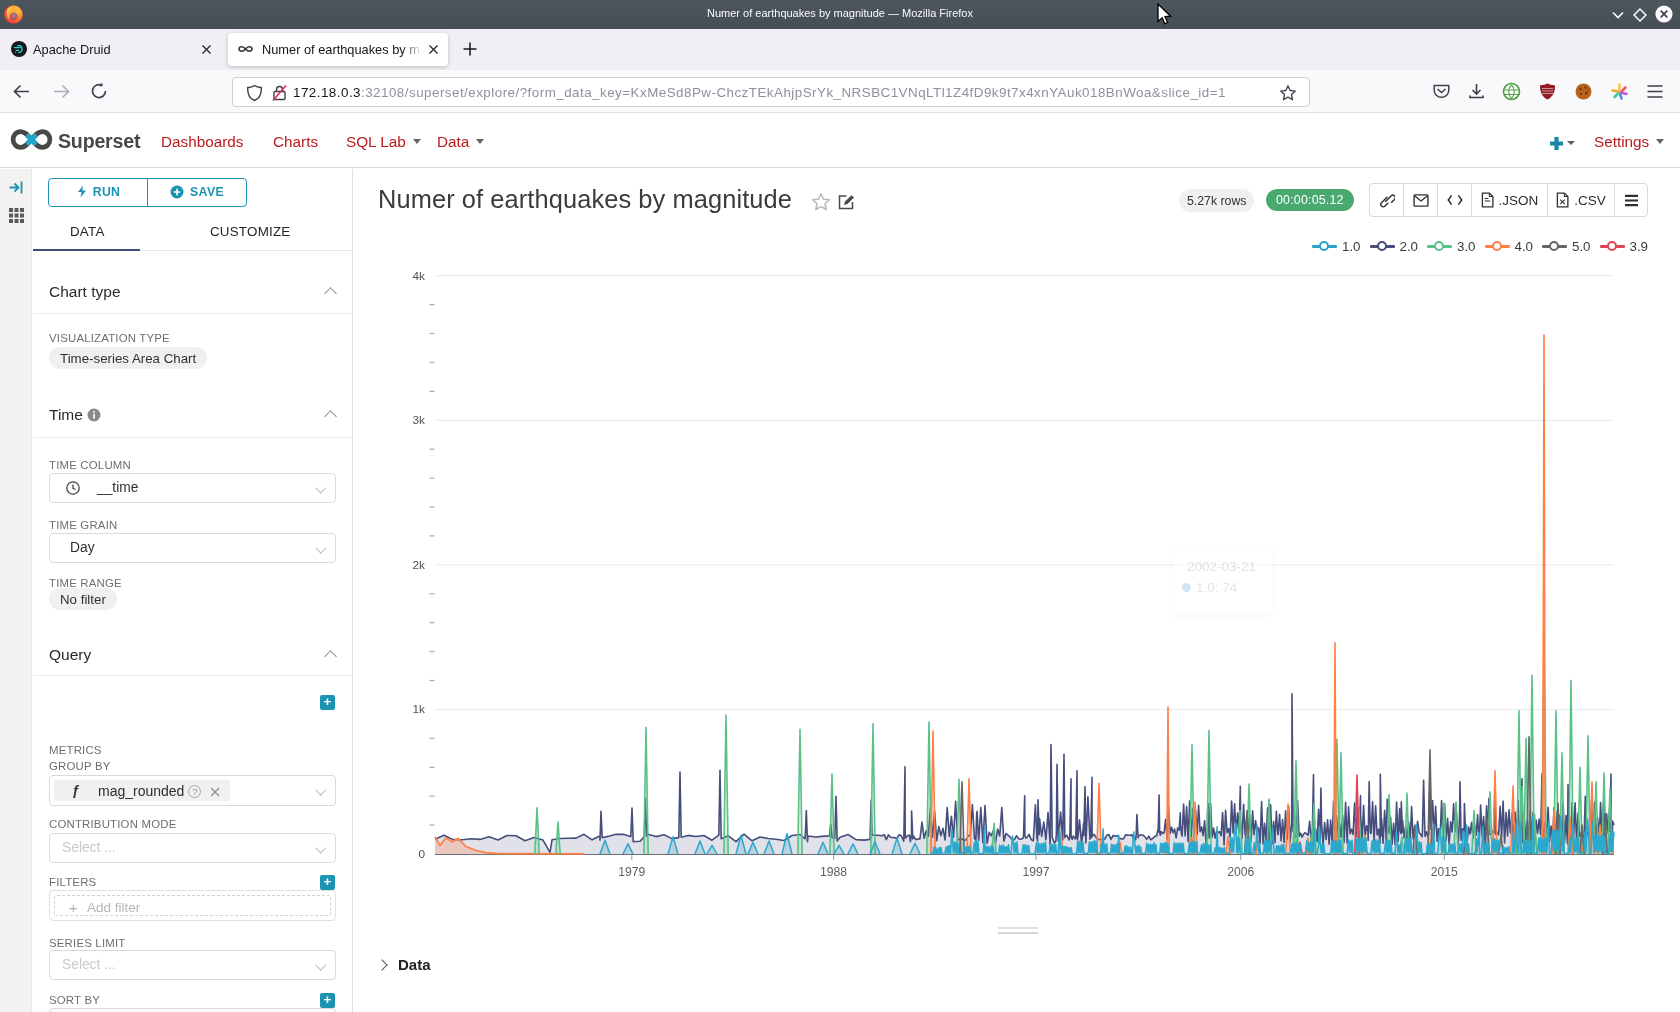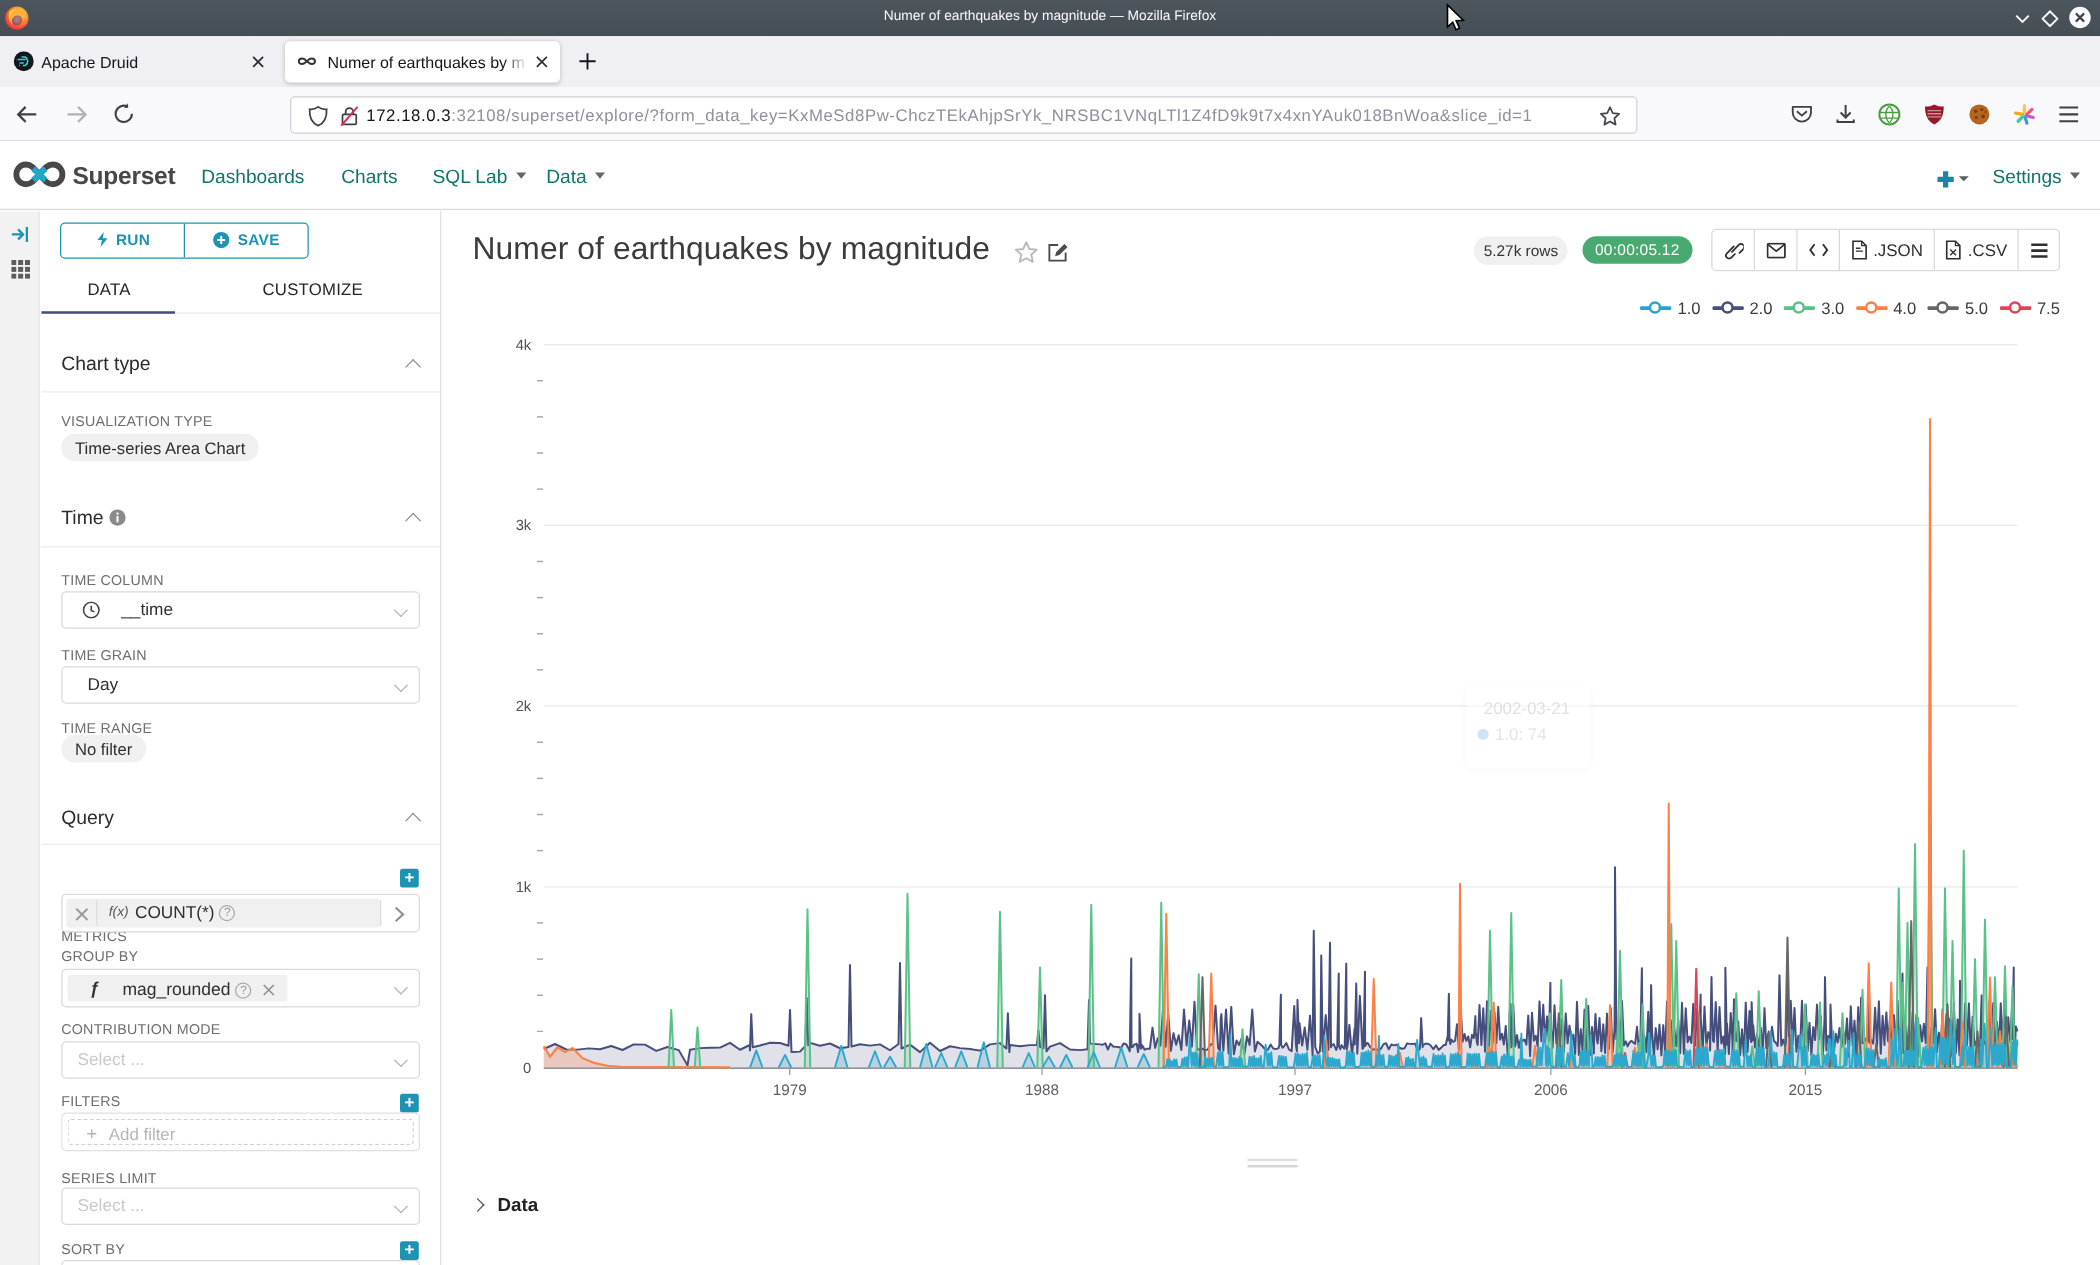--- a/index.html
+++ b/index.html
@@ -20,21 +20,21 @@
 #tab2 .tlabel { -webkit-mask-image:linear-gradient(90deg,#000 88%,transparent); }
 .tclose { position:absolute; right:7px; top:9px; width:15px; height:15px; }
 .tclose svg { stroke:#2b2b33; }
 #newtab { position:absolute; left:458px; top:8px; width:24px; height:24px; }
 #navtoolbar { position:absolute; left:0; top:70px; width:1680px; height:43px; background:#f9f9fb; border-bottom:1px solid #dfdfe4; }
 #urlbox { position:absolute; left:232px; top:7px; width:1078px; height:30px; background:#fff; border:1px solid #cfcfd8; border-radius:4px; }
 #urltext { position:absolute; left:60px; top:7px; font-size:13.4px; color:#8f8f9d; white-space:nowrap; letter-spacing:0.47px; }
 #urltext b { color:#15141a; font-weight:normal; }
 
 #snav { position:absolute; left:0; top:113px; width:1680px; height:55px; background:#fff; border-bottom:1px solid #d9d9d9; }
-.sitem { position:absolute; top:20px; font-size:15.3px; color:#0f766e; }
+.sitem { position:absolute; top:20px; font-size:15.3px; color:#b91c1c; }
 .caret { display:inline-block; width:0; height:0; border-left:4.2px solid transparent; border-right:4.2px solid transparent; border-top:5px solid #666; vertical-align:middle; margin-left:7px; margin-bottom:2px;}
 #slogotext { position:absolute; left:58px; top:17px; font-size:19.6px; font-weight:bold; color:#474747; letter-spacing:-0.2px; }
 
 #main { position:absolute; left:0; top:169px; width:1680px; height:843px; }
 #lsidebar { position:absolute; left:0; top:0; width:32px; height:843px; background:#f2f2f2; border-right:1px solid #e8e8e8; }
 #panel { position:absolute; left:33px; top:0; width:320px; height:843px; background:#fff; border-right:1px solid #e0e0e0; overflow:hidden; }
 #runsave { position:absolute; left:15px; top:9px; width:199px; height:29px; border:1.4px solid #1f93b3; border-radius:4px; }
 #runsave .half { position:absolute; top:0; height:100%; width:99px; color:#1c93b3; font-weight:bold; font-size:12.3px; text-align:center; line-height:26px; letter-spacing:.3px; }
 #runsave .half.r { right:0; border-left:1.4px solid #1f93b3; }
 .ptab { position:absolute; top:55px; font-size:13.4px; color:#262626; letter-spacing:.2px; }
@@ -296,33 +296,20 @@
         <div class="chev"></div>
       </div>
     <div class="lbl" style="top:408px;">TIME RANGE</div>
     <div class="pill" style="left:16px;top:419px;">No filter</div>
 
     <div class="sechead" style="top:477px;">Query</div>
     <div class="chevup2" style="top:483px;"></div>
     <div class="secdiv" style="top:506px;"></div>
     <div class="lbl" style="top:527px;margin-top:48px;">METRICS</div>
     <div class="plus" style="top:526px;">+</div>
-    <div style="position:absolute;left:16px;top:546px;width:287px;height:31px;border:1px solid #d9d9d9;border-radius:4px;background:#fff;">
-      <div style="position:absolute;left:3px;top:3px;right:31px;bottom:3px;background:#f0f0f0;border-radius:2px;"></div>
-      <svg width="11" height="11" viewBox="0 0 11 11" style="position:absolute;left:10px;top:10px;">
-          <path d="M1 1 L10 10 M10 1 L1 10" stroke="#9a9a9a" stroke-width="1.5"></path>
-        </svg>
-      <div style="position:absolute;left:27px;top:4px;bottom:4px;width:1px;background:#dcdcdc;"></div>
-      <span style="position:absolute;left:37px;top:8px;font-size:11px;font-style:italic;color:#555;">f(x)</span>
-      <span style="position:absolute;left:58px;top:6px;font-size:13.8px;color:#2e2e2e;">COUNT(*) <span class="qm">?</span></span>
-      <div style="position:absolute;right:30px;top:4px;bottom:4px;width:1px;background:#dcdcdc;"></div>
-      <svg width="9" height="13" viewBox="0 0 9 13" style="position:absolute;right:11px;top:9px;">
-          <path d="M1.5 1 L7.5 6.5 L1.5 12" stroke="#8f8f8f" stroke-width="1.7" fill="none"></path>
-        </svg>
-    </div>
     <div class="lbl" style="top:591px;">GROUP BY</div>
     <div class="selbox" style="top:606px;height:31px;">
       <div style="position:absolute;left:4px;top:4px;width:176px;height:21px;background:#f0f0f0;border-radius:2px;"></div>
       <span style="position:absolute;left:22px;top:6px;font-weight:bold;font-size:14px;color:#333;">ƒ</span>
       <span style="position:absolute;left:48px;top:6.5px;font-size:14px;color:#2e2e2e;">mag_rounded <span class="qm">?</span></span>
       <svg width="10" height="10" viewBox="0 0 10 10" style="position:absolute;left:160px;top:11px;">
           <path d="M1 1 L9 9 M9 1 L1 9" stroke="#8f8f8f" stroke-width="1.3"></path>
         </svg>
       <div class="chev"></div>
     </div>
@@ -435,21 +422,21 @@
             <span class="ln" style="background:#666666;"></span>
             <span class="ci" style="border-color:#666666;"></span>
           </span>
           <span class="ltx">5.0</span>
         </div>
       <div class="litem">
           <span class="lmark">
             <span class="ln" style="background:#e04355;"></span>
             <span class="ci" style="border-color:#e04355;"></span>
           </span>
-          <span class="ltx">7.5</span>
+          <span class="ltx">3.9</span>
         </div>
     </div>
     <svg id="chartsvg" style="position:absolute;left:0;top:0;" width="1326" height="760" viewBox="0 0 1326 760">
 <line x1="81" x2="1260" y1="540.4" y2="540.4" stroke="#e8e8f0" stroke-width="1"></line>
 <line x1="81" x2="1260" y1="395.8" y2="395.8" stroke="#e8e8f0" stroke-width="1"></line>
 <line x1="81" x2="1260" y1="251.3" y2="251.3" stroke="#e8e8f0" stroke-width="1"></line>
 <line x1="81" x2="1260" y1="106.7" y2="106.7" stroke="#e8e8f0" stroke-width="1"></line>
 <line x1="75.5" x2="80.5" y1="656.1" y2="656.1" stroke="#aaaab4" stroke-width="1.2"></line>
 <line x1="75.5" x2="80.5" y1="627.2" y2="627.2" stroke="#aaaab4" stroke-width="1.2"></line>
 <line x1="75.5" x2="80.5" y1="598.3" y2="598.3" stroke="#aaaab4" stroke-width="1.2"></line>

